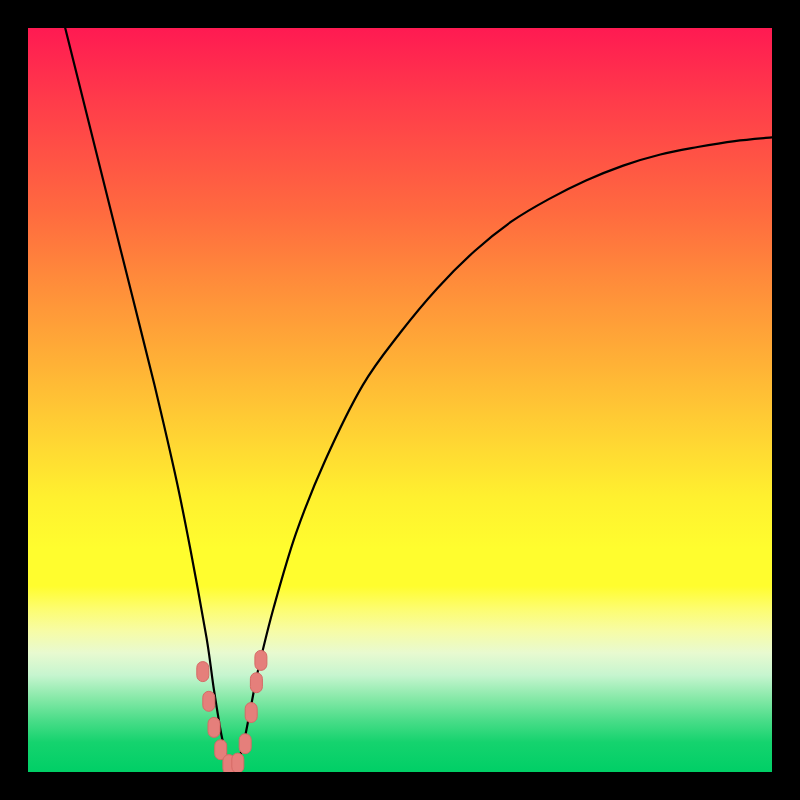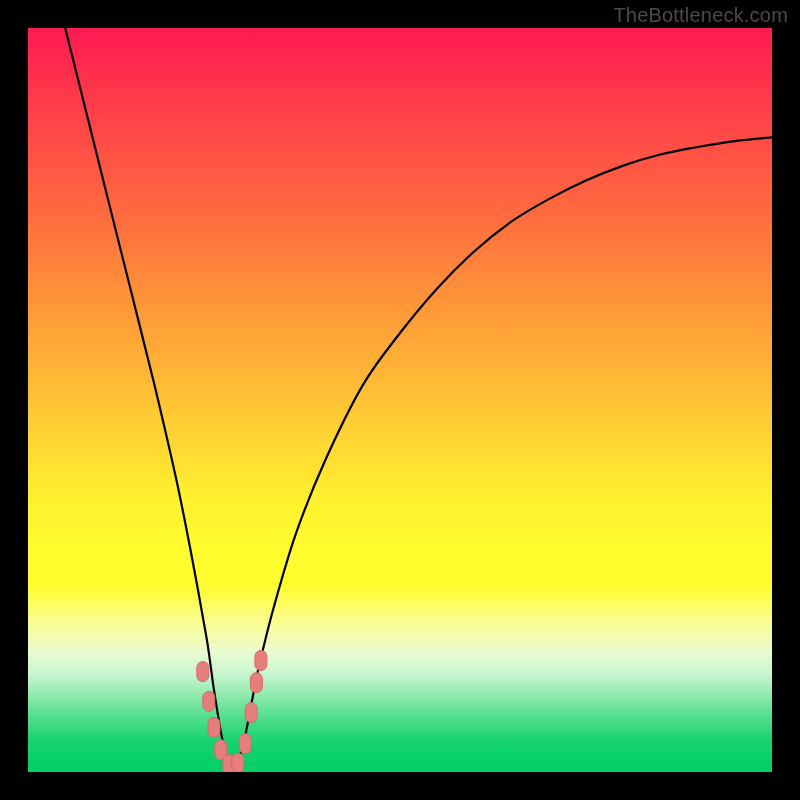--- a/index.html
+++ b/index.html
@@ -83,14 +83,13 @@
           <rect x="194.9" y="726.6" width="12" height="20" rx="6" ry="6" fill="#e57f7b" stroke="#d66a66" stroke-width="1"></rect>
           <rect x="203.8" y="725.1" width="12" height="20" rx="6" ry="6" fill="#e57f7b" stroke="#d66a66" stroke-width="1"></rect>
           <rect x="211.2" y="705.7" width="12" height="20" rx="6" ry="6" fill="#e57f7b" stroke="#d66a66" stroke-width="1"></rect>
           <rect x="217.2" y="674.5" width="12" height="20" rx="6" ry="6" fill="#e57f7b" stroke="#d66a66" stroke-width="1"></rect>
           <rect x="222.4" y="644.7" width="12" height="20" rx="6" ry="6" fill="#e57f7b" stroke="#d66a66" stroke-width="1"></rect>
           <rect x="226.9" y="622.4" width="12" height="20" rx="6" ry="6" fill="#e57f7b" stroke="#d66a66" stroke-width="1"></rect>
         </g>
     </svg>
   </div>
 
-  <div class="watermark">TheBottleneck.com</div>
 </div>
 
 </body></html>

